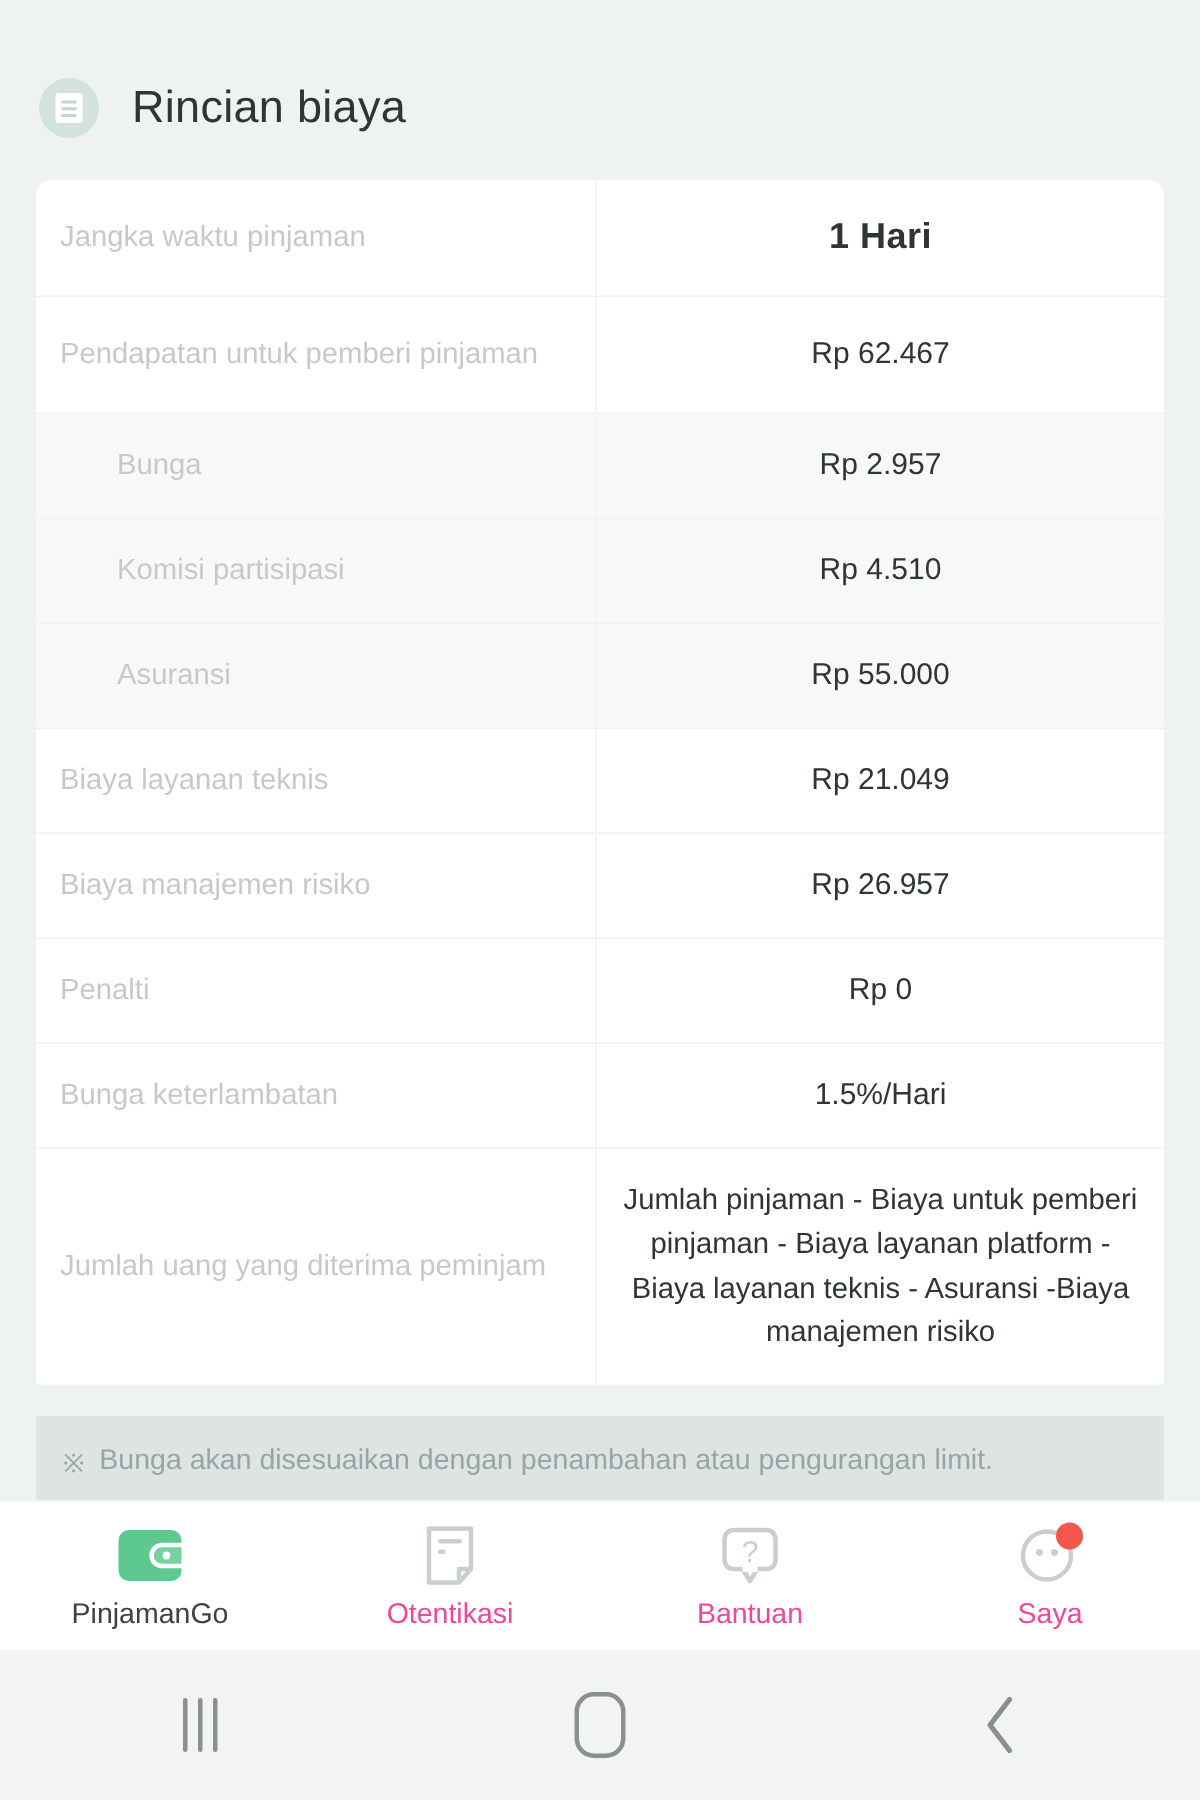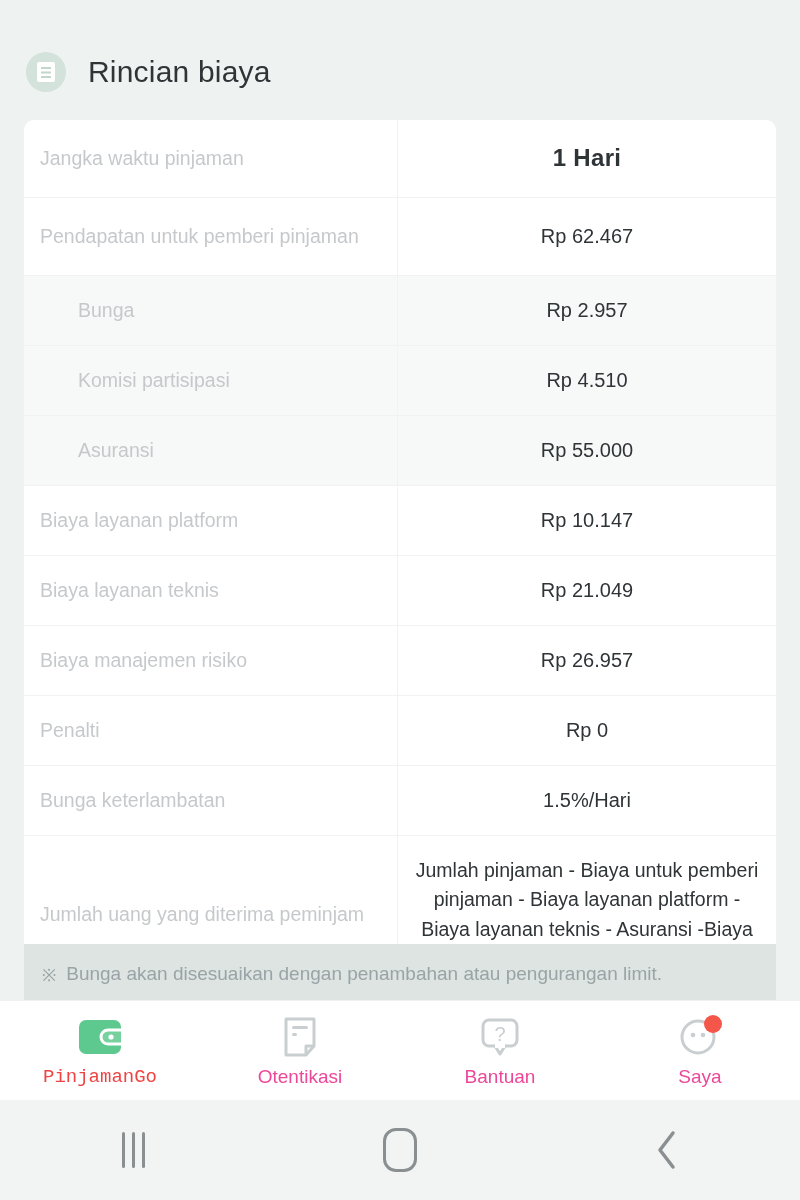--- a/index.html
+++ b/index.html
@@ -77,21 +77,21 @@
     flex:1 1 0; height:100%;
     display:flex; flex-direction:column; align-items:center; justify-content:center;
     position:relative;
   }
   .tab-icon {
     height:48px; width:56px;
     display:flex; align-items:center; justify-content:center;
     position:relative;
   }
   .tab-label { margin-top:5px; font-size:19px; color:#ec4899; }
-  .tab.active .tab-label { color:#ef4444;font-family:Liberation Mono, monospace; }
+  .tab.active .tab-label { color:#404040; }
   .badge {
     position:absolute; width:18px; height:18px; border-radius:50%;
     background:#f5564a; top:2px; right:6px;
   }
 
   
   .navbar {
     position:absolute; left:0; bottom:0; width:800px; height:100px;
     background:#f2f3f3;
     display:flex; align-items:center;
@@ -139,24 +139,20 @@
     <div class="row sub">
       <div class="label">Komisi partisipasi</div>
       <div class="value">Rp 4.510</div>
     </div>
 
     <div class="row sub">
       <div class="label">Asuransi</div>
       <div class="value">Rp 55.000</div>
     </div>
 
-    <div class="row">
-      <div class="label">Biaya layanan platform</div>
-      <div class="value">Rp 10.147</div>
-    </div>
 
     <div class="row">
       <div class="label">Biaya layanan teknis</div>
       <div class="value">Rp 21.049</div>
     </div>
 
     <div class="row">
       <div class="label">Biaya manajemen risiko</div>
       <div class="value">Rp 26.957</div>
     </div>

